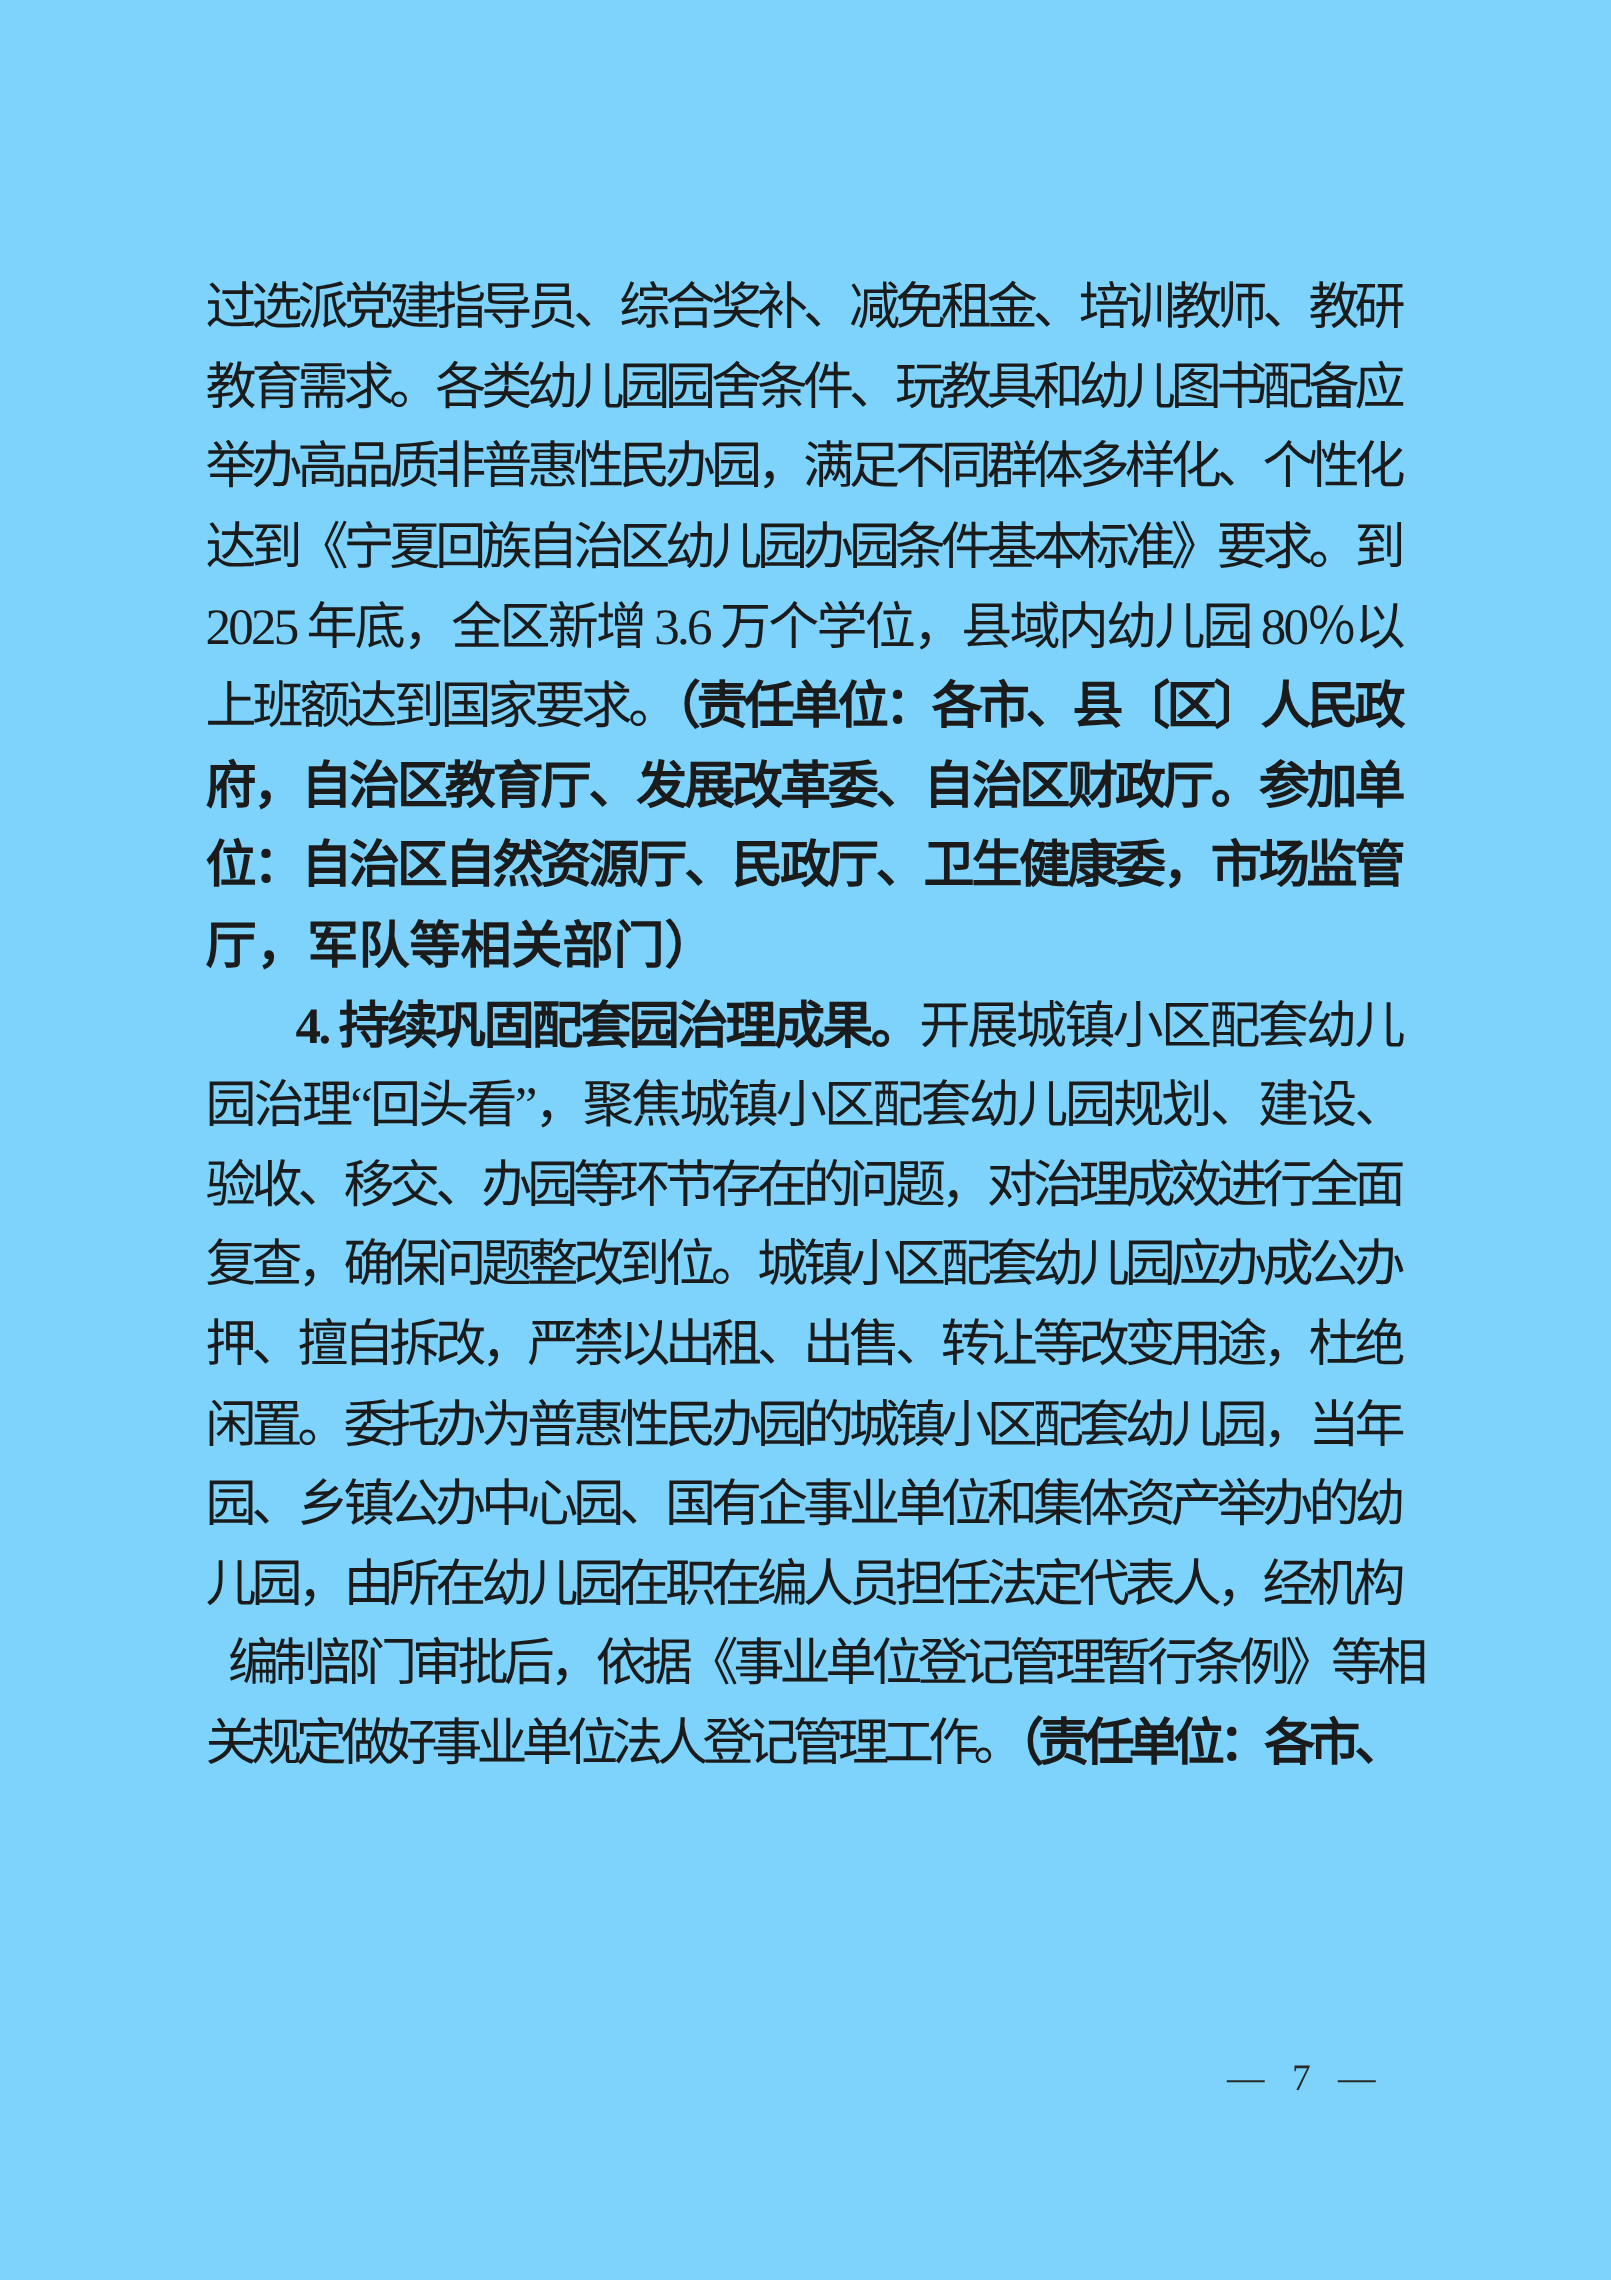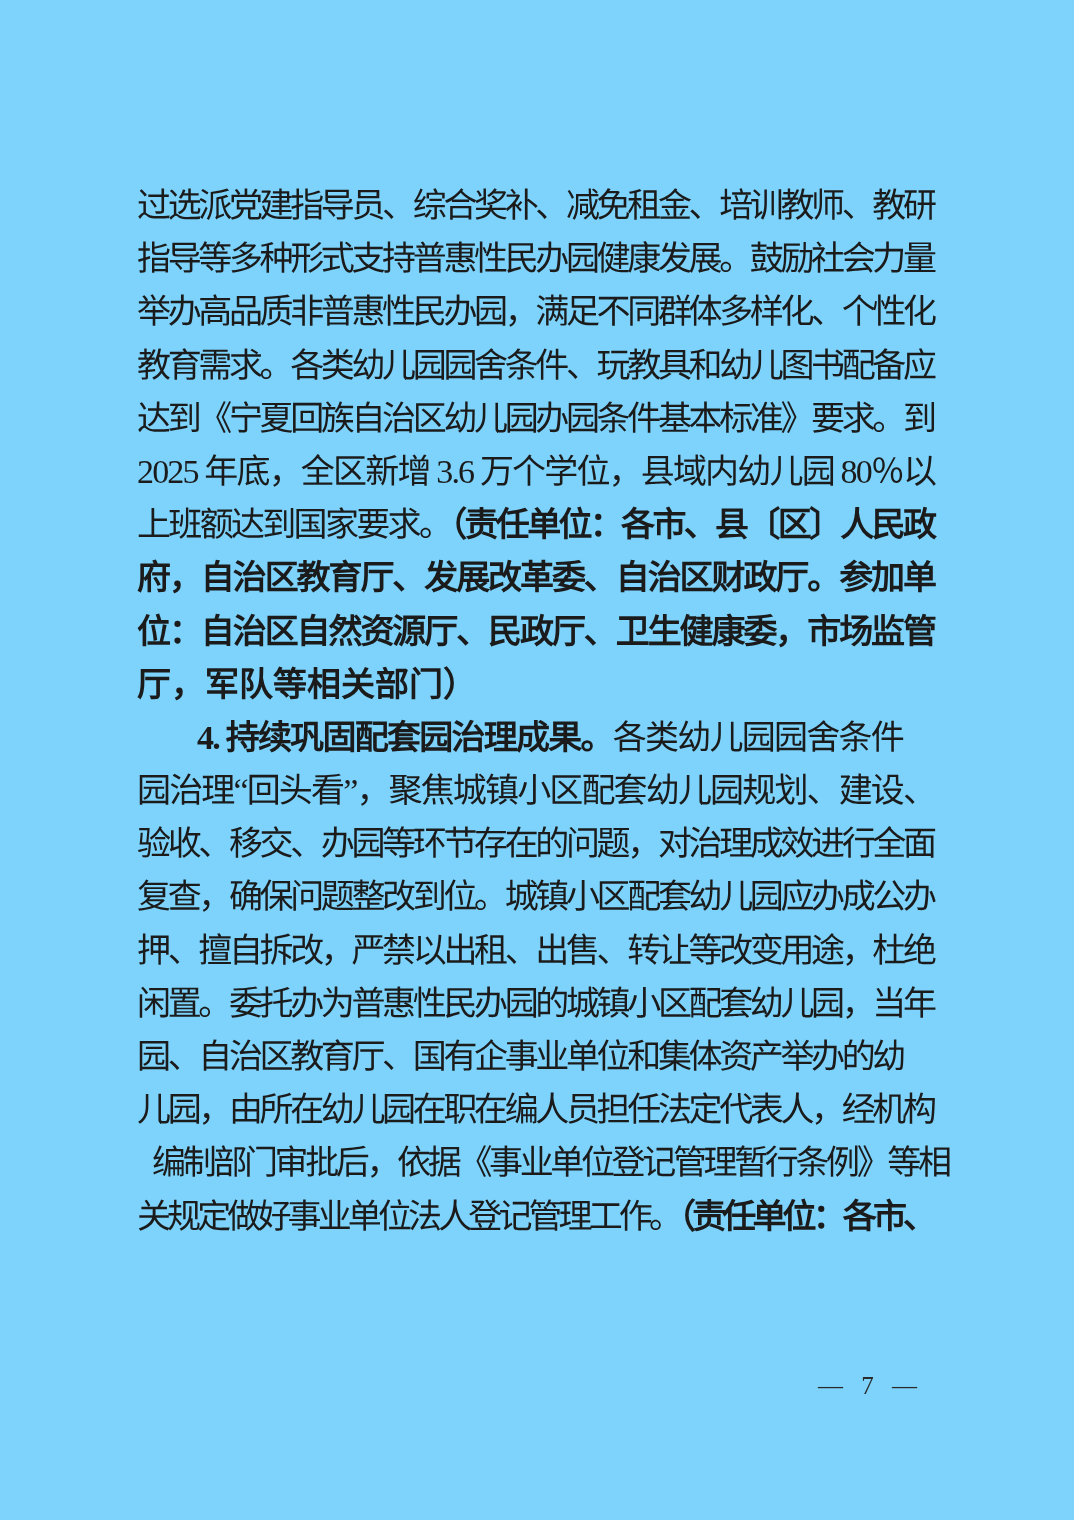--- a/index.html
+++ b/index.html
@@ -46,36 +46,35 @@
     word-spacing: 10px;
     white-space: pre;
   }
 </style>
 </head>
 <body>
 
 <div class="page">
   <div class="text-block">
       <div class="line" style="letter-spacing: -3.36px;"><span class="">过选派党建指导员、综合奖补、减免租金、培训教师、教研</span></div>
-      <div class="line" style="letter-spacing: -3.36px;"><span class="">指导等多种形式支持普惠性民办园健康发展。鼓励社会力量</span></div>
+      <div class="line" style="letter-spacing: -3.36px;"><span class="">教育需求。各类幼儿园园舍条件、玩教具和幼儿图书配备应</span></div>
       <div class="line" style="letter-spacing: -3.36px;"><span class="">举办高品质非普惠性民办园，满足不同群体多样化、个性化</span></div>
-      <div class="line" style="letter-spacing: -3.36px;"><span class="">教育需求。各类幼儿园园舍条件、玩教具和幼儿图书配备应</span></div>
       <div class="line" style="letter-spacing: -3.36px;"><span class="">达到《宁夏回族自治区幼儿园办园条件基本标准》要求。到</span></div>
       <div class="line" style="letter-spacing: -1.82812px;"><span class="">2025 年底，全区新增 3.6 万个学位，县域内幼儿园 80％以</span></div>
       <div class="line" style="letter-spacing: -2.68px;"><span class="">上班额达到国家要求。</span><span class="bold">（责任单位：各市、县〔区〕人民政</span></div>
       <div class="line" style="letter-spacing: -2.08333px;"><span class="bold">府，自治区教育厅、发展改革委、自治区财政厅。参加单</span></div>
       <div class="line" style="letter-spacing: -2.08333px;"><span class="bold">位：自治区自然资源厅、民政厅、卫生健康委，市场监管</span></div>
       <div class="line"><span class="bold">厅，军队等相关部门）</span></div>
-      <div class="line indent" style="letter-spacing: -1.75px;"><span class="bold">4. 持续巩固配套园治理成果。</span><span class="">各类幼儿园园舍条件</span></div>
+      <div class="line indent" style="letter-spacing: -1.75px;"><span class="bold">4. 持续巩固配套园治理成果。</span><span class="">开展城镇小区配套幼儿</span></div>
       <div class="line" style="letter-spacing: -1.8475px;"><span class="">园治理“回头看”，聚焦城镇小区配套幼儿园规划、建设、</span></div>
       <div class="line" style="letter-spacing: -3.36px;"><span class="">验收、移交、办园等环节存在的问题，对治理成效进行全面</span></div>
       <div class="line" style="letter-spacing: -3.36px;"><span class="">复查，确保问题整改到位。城镇小区配套幼儿园应办成公办</span></div>
       <div class="line" style="letter-spacing: -3.36px;"><span class="">押、擅自拆改，严禁以出租、出售、转让等改变用途，杜绝</span></div>
       <div class="line" style="letter-spacing: -3.36px;"><span class="">闲置。委托办为普惠性民办园的城镇小区配套幼儿园，当年</span></div>
-      <div class="line" style="letter-spacing: -3.36px;"><span class="">园、自治区教育厅、国有企事业单位和集体资产举办的幼</span></div>
+      <div class="line" style="letter-spacing: -3.36px;"><span class="">园、乡镇公办中心园、国有企事业单位和集体资产举办的幼</span></div>
       <div class="line" style="letter-spacing: -3.36px;"><span class="">儿园，由所在幼儿园在职在编人员担任法定代表人，经机构</span></div>
       <div class="line" style="letter-spacing: -3.36px; margin-left: 15px;"><span class="">编制部门审批后，依据《事业单位登记管理暂行条例》等相</span></div>
       <div class="line" style="letter-spacing: -3.88462px;"><span class="">关规定做好事业单位法人登记管理工作。</span><span class="bold">（责任单位：各市、</span></div>
     </div>
   <div class="footer">
     <span>— 7 —</span>
   </div>
 </div>
 
 </body></html>

